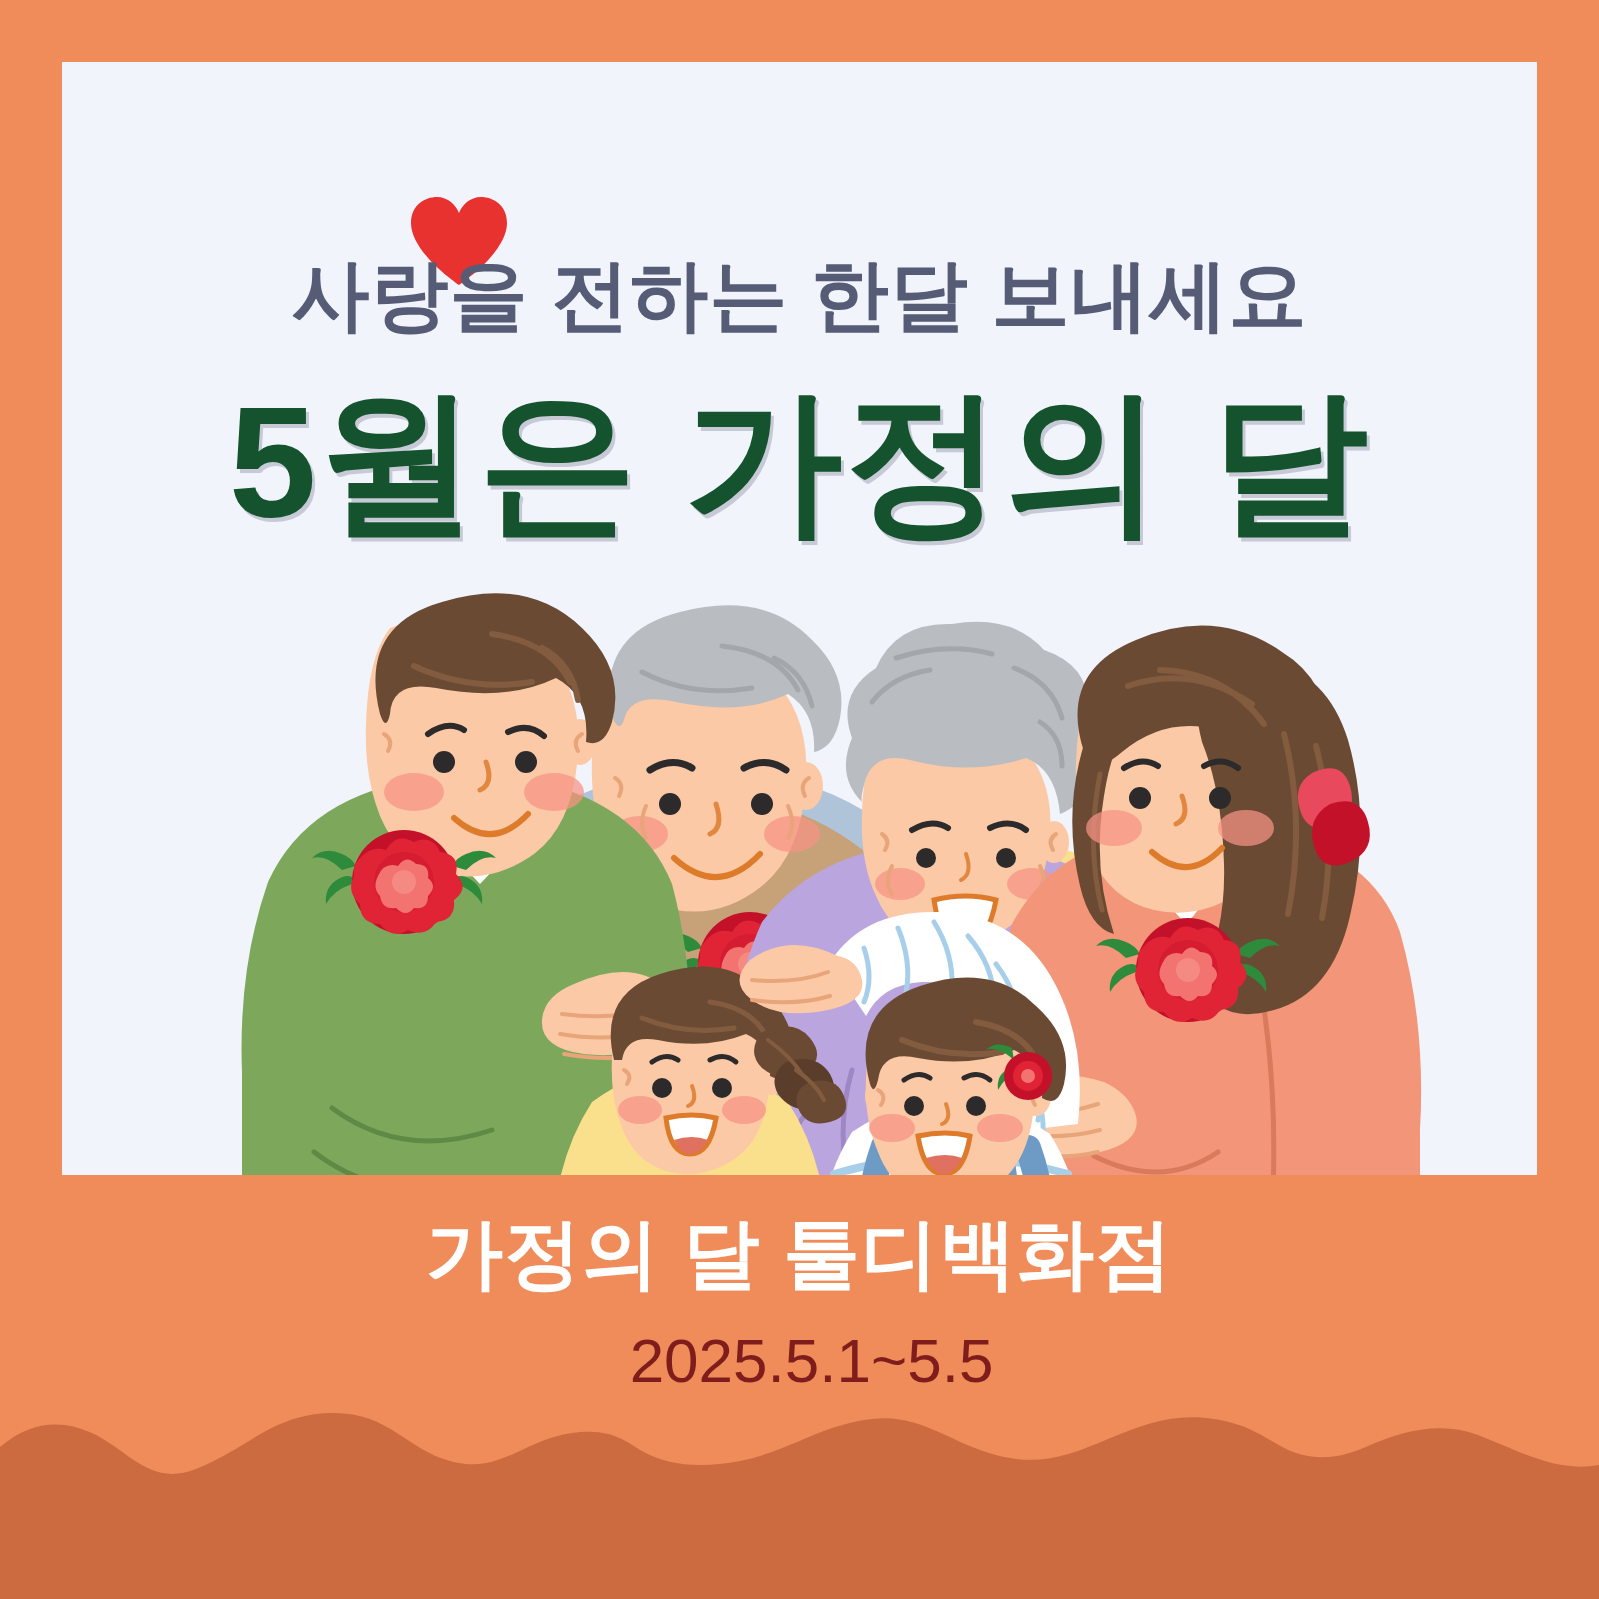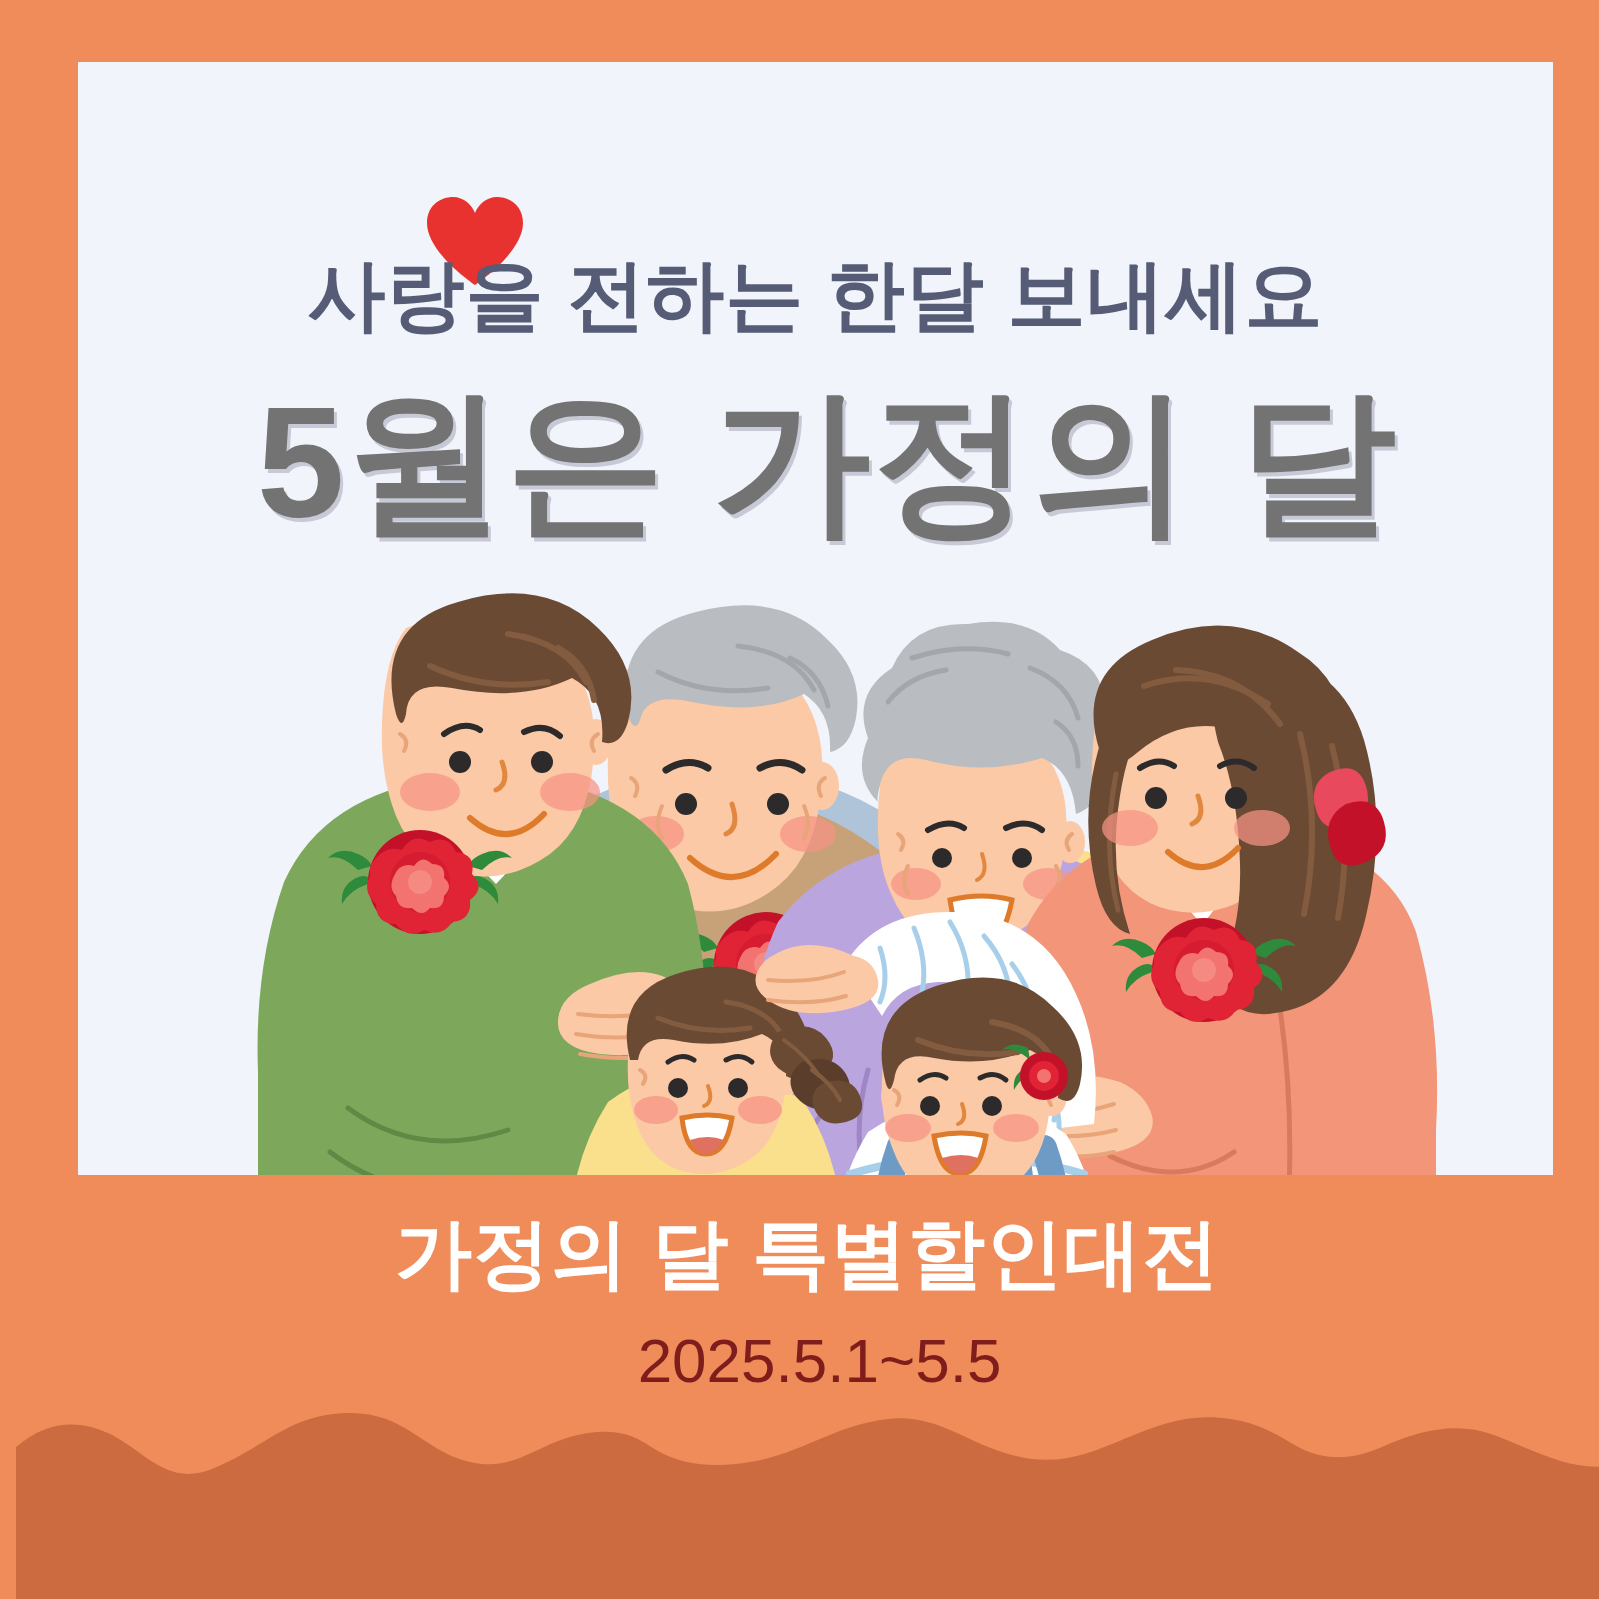--- a/index.html
+++ b/index.html
@@ -8,21 +8,20 @@
     font-family:"Liberation Sans", sans-serif;
     background:#F08C59;
     position:relative;
   }
 
   
   #poster{
     position:absolute; inset:0;
     background:#F08C59;
     overflow:hidden;
-    margin-left:16px;
   }
 
   
   #card{
     position:absolute;
     left:62px; top:62px;
     width:1475px; height:1113px;
     background:#F1F4FB;
     overflow:hidden;
   }
@@ -36,22 +35,22 @@
     position:absolute; left:345px; top:133px;
     width:104px; height:92px;
   }
   #subtitle{
     position:absolute; left:0; top:194px; width:100%;
     font-size:78px; font-weight:bold; color:#565C75;
     letter-spacing:1px; line-height:1.0;
     white-space:nowrap;
   }
   #maintitle{
-    position:absolute; left:12px; top:320px; width:100%;
-    font-size:158px; font-weight:bold; color:#737373;
+    position:absolute; left:0; top:320px; width:100%;
+    font-size:158px; font-weight:bold; color:#14532d;
     letter-spacing:2px; line-height:1.0;
     white-space:nowrap;
     text-shadow:3px 4px 0 rgba(90,95,120,.28);
   }
 
   
   #illustration{
     position:absolute;
     left:0; top:0; width:1475px; height:1113px;
   }
@@ -435,21 +434,21 @@
     <div id="heading">
       <svg id="heart-icon" viewBox="0 0 104 92">
         <path d="M52,90 C52,90 4,58 4,28 C4,10 18,2 30,2 C41,2 49,10 52,18 C55,10 63,2 74,2 C86,2 100,10 100,28 C100,58 52,90 52,90 Z" fill="#E8322F"></path>
       </svg>
       <div id="subtitle">사랑을 전하는 한달 보내세요</div>
       <div id="maintitle">5월은 가정의 달</div>
     </div>
 
   </div>
 
-  <div id="promo-title">가정의 달 특별할인대전</div>
+  <div id="promo-title">가정의 달 툴디백화점</div>
   <div id="promo-dates">2025.5.1~5.5</div>
 
   <div id="footer-band">
     <svg viewBox="0 0 1599 200" preserveAspectRatio="none" aria-hidden="true">
       <path d="M0,48
                C30,22 62,20 92,34
                C130,52 150,88 196,70
                C250,48 272,16 330,14
                C388,12 406,50 450,62
                C500,76 520,42 572,34

